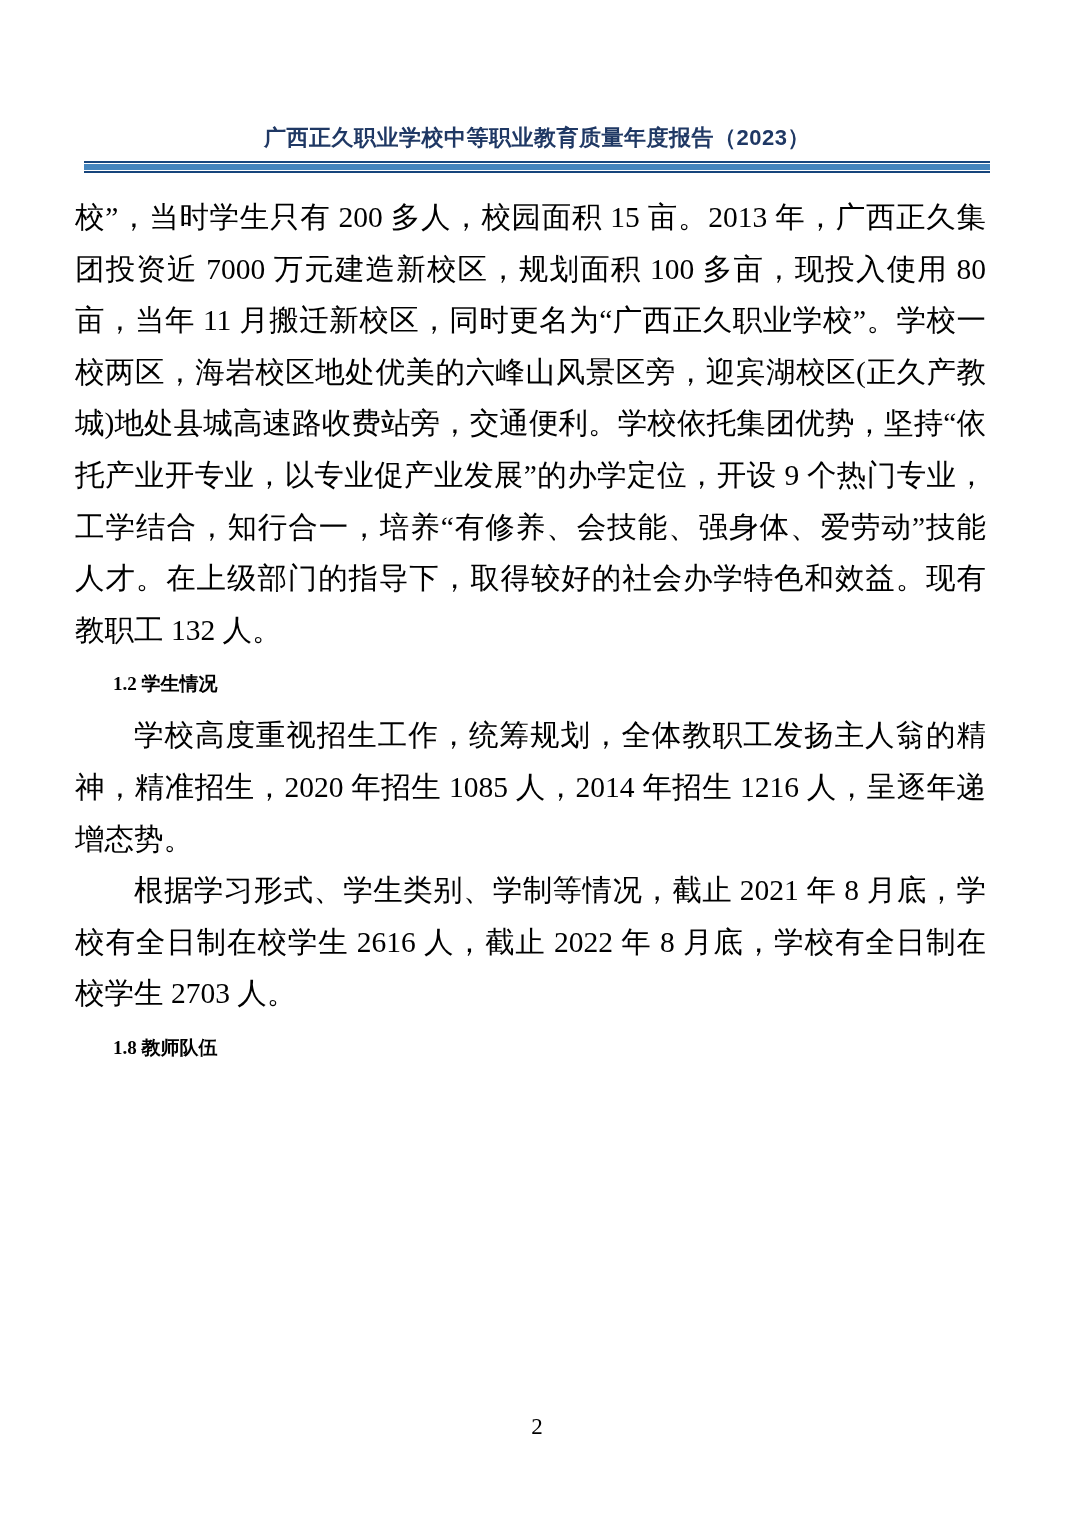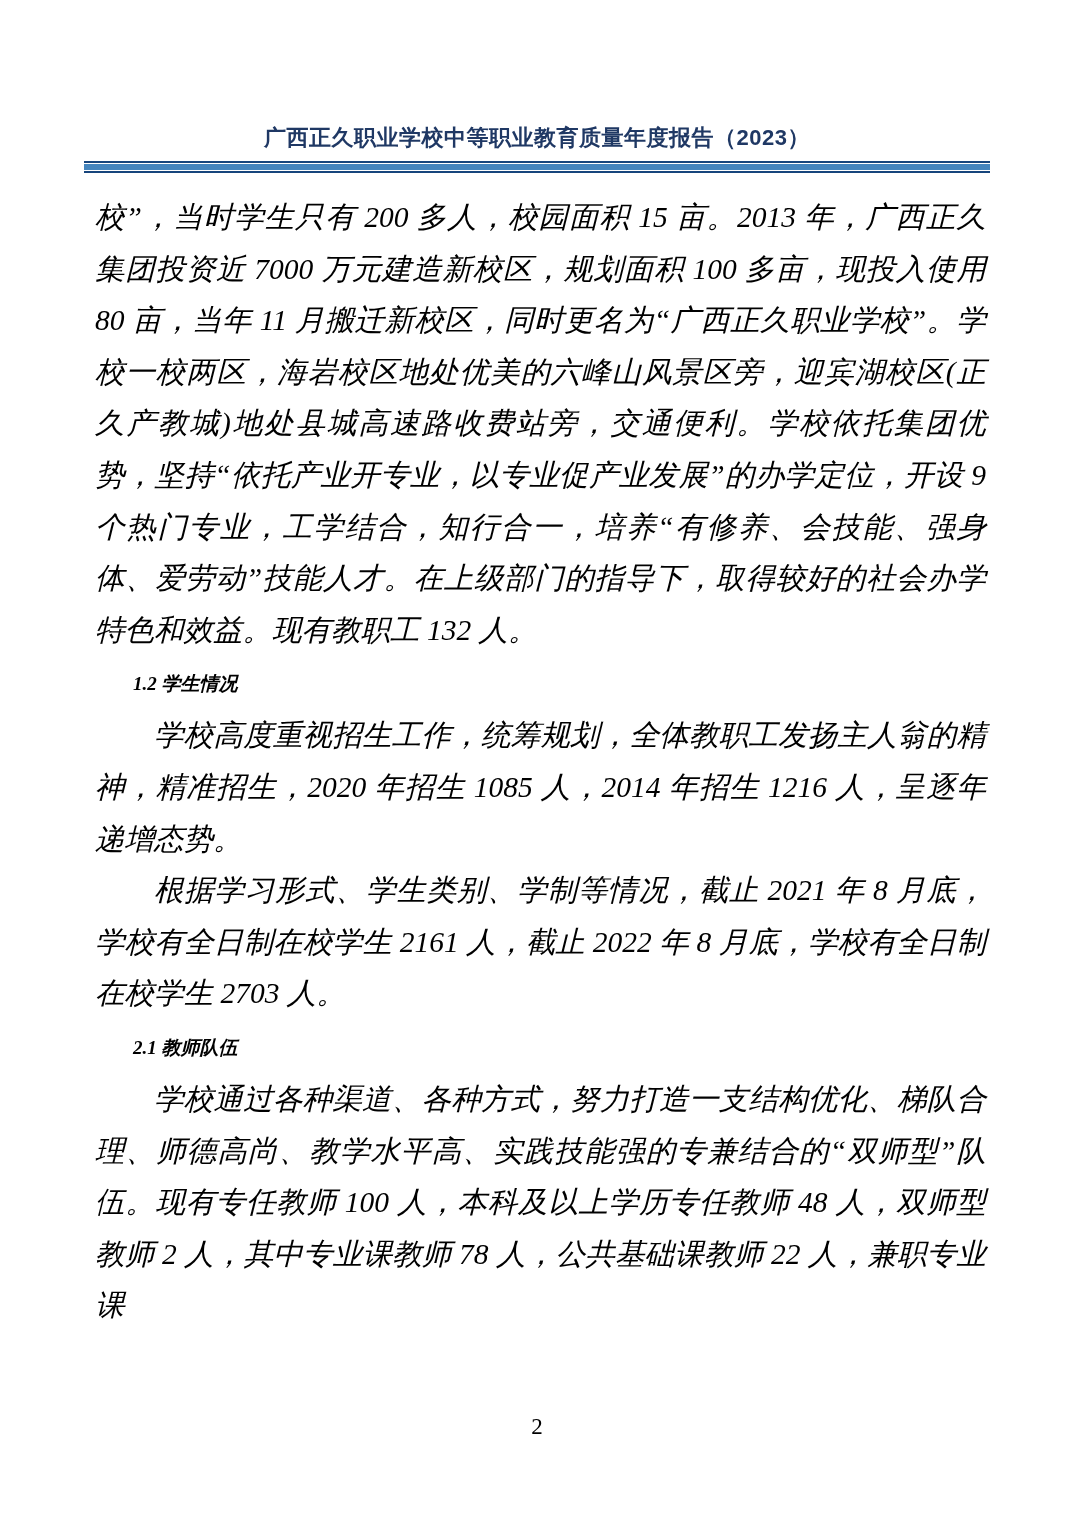--- a/index.html
+++ b/index.html
@@ -35,27 +35,26 @@
     background: linear-gradient(
       to bottom,
       #17457c 0%, #17457c 17%,
       #ffffff 17%, #ffffff 28%,
       #4585bd 28%, #4585bd 72%,
       #ffffff 72%, #ffffff 83%,
       #17457c 83%, #17457c 100%
     );
   }
   .content {
-    margin: 19px 88px 0 95px;
+    margin: 19px 88px 0 75px;
     color: #000000;
     font-size: 29.5px;
     line-height: 51.6px;
     text-align: justify;
     word-break: break-all;
-    font-style: italic;
   }
   .para {
     margin: 0;
   }
   .para.indent {
     text-indent: 2em;
   }
   .heading {
     margin: 0;
     padding-top: 2px;
@@ -87,25 +86,24 @@
 
   <div class="content">
 
     <p class="para">校”，当时学生只有 200 多人，校园面积 15 亩。2013 年，广西正久集团投资近 7000 万元建造新校区，规划面积 100 多亩，现投入使用 80 亩，当年 11 月搬迁新校区，同时更名为“广西正久职业学校”。学校一校两区，海岩校区地处优美的六峰山风景区旁，迎宾湖校区(正久产教城)地处县城高速路收费站旁，交通便利。学校依托集团优势，坚持“依托产业开专业，以专业促产业发展”的办学定位，开设 9 个热门专业，工学结合，知行合一，培养“有修养、会技能、强身体、爱劳动”技能人才。在上级部门的指导下，取得较好的社会办学特色和效益。现有教职工 132 人。</p>
 
     <h2 class="heading">1.2 学生情况</h2>
 
     <p class="para indent">学校高度重视招生工作，统筹规划，全体教职工发扬主人翁的精神，精准招生，2020 年招生 1085 人，2014 年招生 1216 人，呈逐年递增态势。</p>
 
 
-    <p class="para indent">根据学习形式、学生类别、学制等情况，截止 2021 年 8 月底，学校有全日制在校学生 2161 人，截止 2022 年 8 月底，学校有全日制在校学生 2703 人。</p>
+    <p class="para indent">根据学习形式、学生类别、学制等情况，截止 2021 年 8 月底，学校有全日制在校学生 2616 人，截止 2022 年 8 月底，学校有全日制在校学生 2703 人。</p>
 
-    <h2 class="heading">2.1 教师队伍</h2>
+    <h2 class="heading">1.8 教师队伍</h2>
 
-    <p class="para indent">学校通过各种渠道、各种方式，努力打造一支结构优化、梯队合理、师德高尚、教学水平高、实践技能强的专兼结合的“双师型”队伍。现有专任教师 100 人，本科及以上学历专任教师 48 人，双师型教师 2 人，其中专业课教师 78 人，公共基础课教师 22 人，兼职专业课</p>
 
   </div>
 
   <div class="footer">
     <span>2</span>
   </div>
 
 </div>
 
 </body></html>

